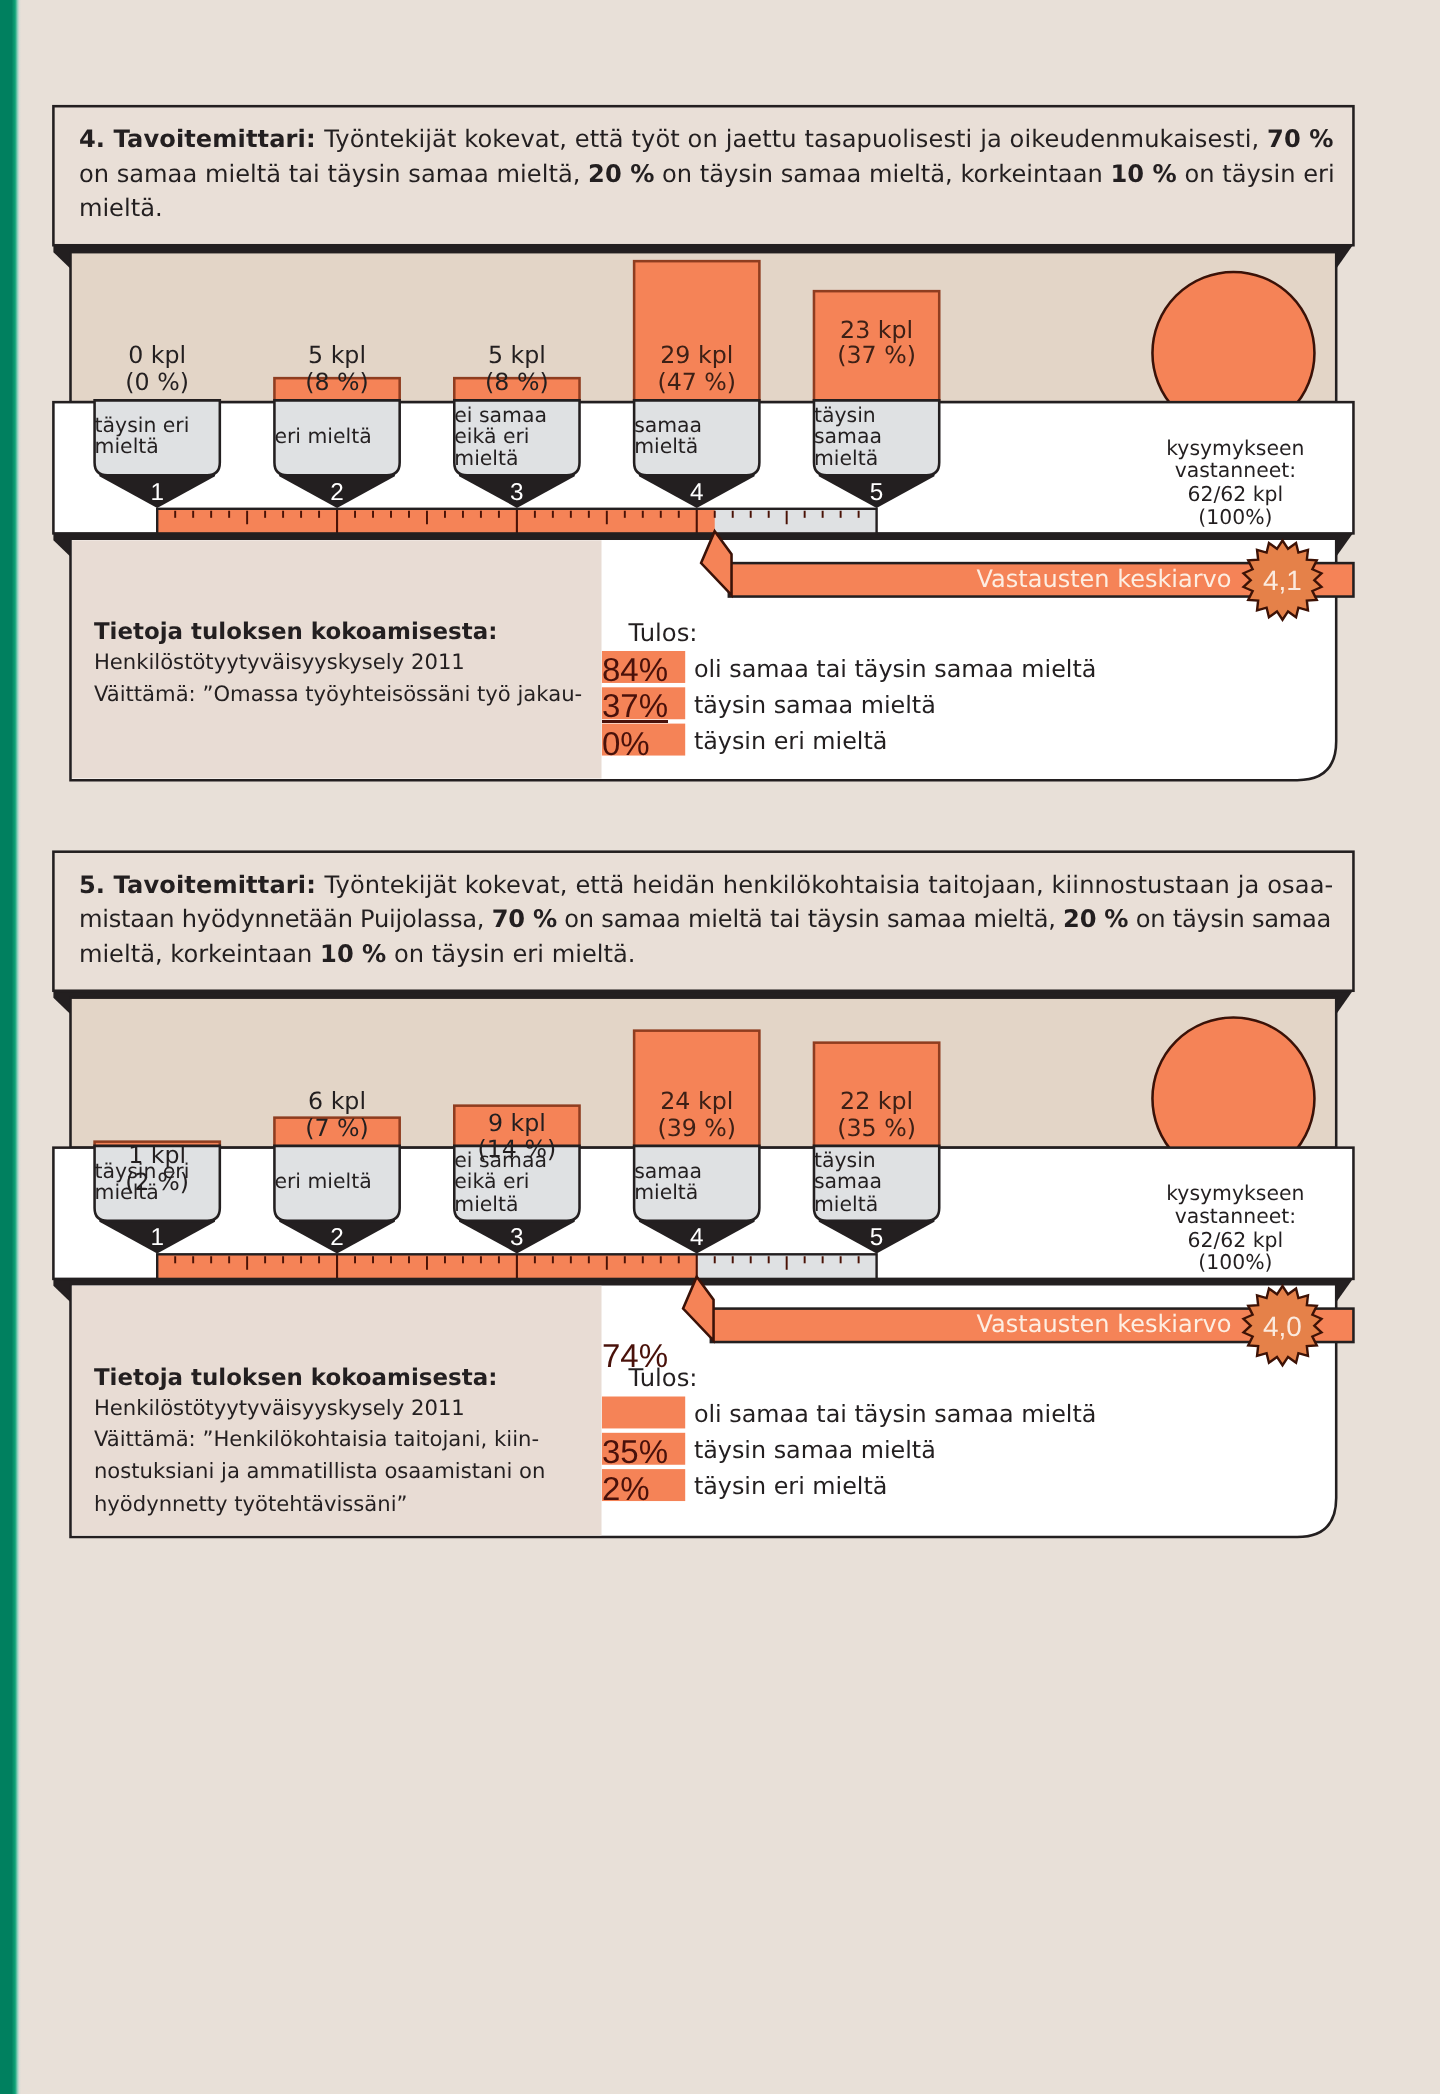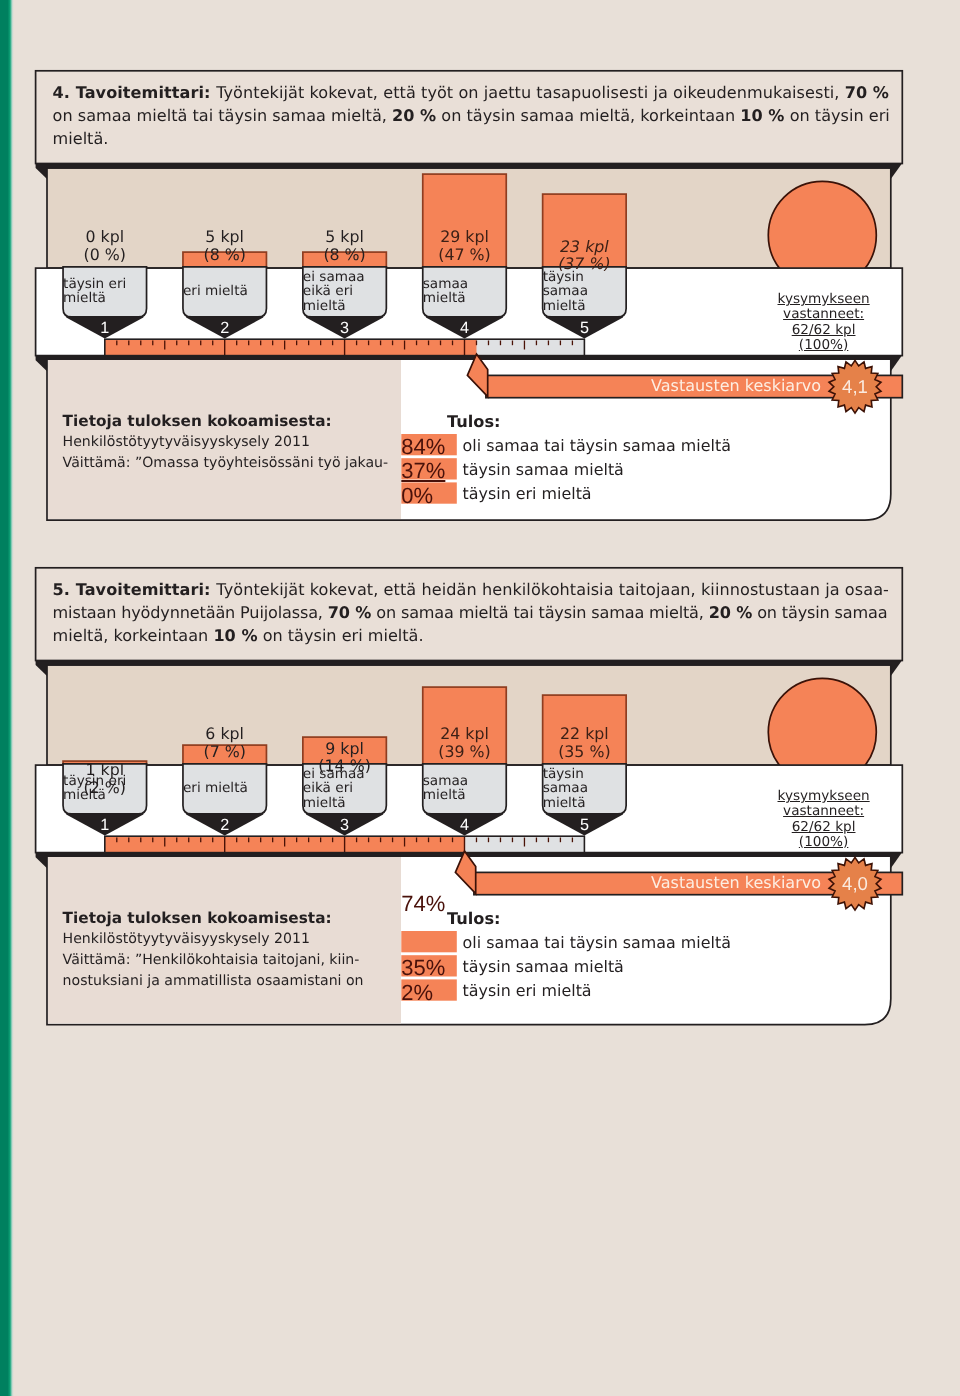--- a/index.html
+++ b/index.html
@@ -12,26 +12,26 @@
   svg.fsvg{position:absolute;left:0;top:0;display:block;}
   .t{position:absolute;white-space:pre;color:#231f20;transform:translateZ(0);}
   .hdr>div{transform:translateZ(0);}
   .hdr{font-size:16.1px;line-height:22.9px;color:#231f20;}
   .hdr>div{white-space:pre;}
   .hdr b{font-weight:bold;}
   .kpl{font-size:15.8px;line-height:17.4px;text-align:center;color:#231f20;}
   .kpl.on{color:#3d2016;}
   .boxlbl{font-size:13.6px;line-height:14.6px;text-align:left;color:#231f20;}
   .num{font-size:16.2px;font-family:"Liberation Sans",sans-serif;color:#ffffff;text-align:center;}
-  .rightlbl{font-size:13.6px;line-height:15.2px;text-align:center;color:#231f20;text-decoration:underline;}
+  .rightlbl{font-size:13.6px;line-height:15.2px;text-align:center;color:#231f20;}
   .avglbl{font-size:16.0px;color:#fdeee2;}
   .avgval{font-size:18.6px;fill:#fbeade;font-family:"Liberation Sans",sans-serif;}
   .infob{font-size:15.3px;font-weight:bold;color:#231f20;}
   .infot{font-size:14.1px;line-height:21.1px;color:#231f20;}
-  .tulos{font-size:16.2px;font-weight:bold;color:#231f20;margin-left:28px;}
+  .tulos{font-size:16.2px;font-weight:normal;color:#231f20;}
   .pctv{font-size:22px;font-family:"Liberation Sans",sans-serif;color:#49110a;text-align:left;}
   .pctl{font-size:15.9px;color:#231f20;}
 
 </style>
 </head>
 <body>
 
 <div class="greenbar"></div>
 
 <div class="figure">
@@ -120,21 +120,21 @@
         <path d="M 476.49 354.1 L 487.69 369.5 L 487.69 396.7 L 467.39 375.4 Z" fill="#f58357" stroke="#3a1208" stroke-width="1.7" stroke-linejoin="miter"></path>
       </g>
       <polygon points="855.00,360.35 858.68,365.87 864.03,361.94 865.60,368.39 871.97,366.53 871.24,373.12 877.86,373.55 874.92,379.50 881.00,382.17 876.20,386.75 881.00,391.33 874.92,394.00 877.86,399.95 871.24,400.38 871.97,406.97 865.60,405.11 864.03,411.56 858.68,407.63 855.00,413.15 851.32,407.63 845.97,411.56 844.40,405.11 838.03,406.97 838.76,400.38 832.14,399.95 835.08,394.00 829.00,391.33 833.80,386.75 829.00,382.17 835.08,379.50 832.14,373.55 838.76,373.12 838.03,366.53 844.40,368.39 845.97,361.94 851.32,365.87" fill="#e58149" stroke="#3d1206" stroke-width="1.6"></polygon>
       <text x="855" y="393.35" text-anchor="middle" class="avgval">4,1</text>
     </svg>
     <div class="t hdr" style="left:52.6px;top:82.2px;width:880px;"><div style="letter-spacing:0.06px"><b>4. </b><b>Tavoitemittari: </b><span>Työntekijät kokevat, että työt on jaettu tasapuolisesti ja oikeudenmukaisesti, </span><b>70 %</b></div><div style="letter-spacing:0.01px"><span>on samaa mieltä tai täysin samaa mieltä, </span><b>20 %</b><span> on täysin samaa mieltä, korkeintaan </span><b>10 %</b><span> on täysin eri</span></div><div style="letter-spacing:0px"><span>mieltä.</span></div></div>
     <div class="t kpl" style="left:44.8px;top:228.1px;width:120px;"><div>0 kpl</div><div>(0 %)</div></div>
     <div class="t kpl" style="left:164.7px;top:228.1px;width:120px;"><div>5 kpl</div><div>(8 %)</div></div>
     <div class="t kpl" style="left:284.6px;top:228.1px;width:120px;"><div>5 kpl</div><div>(8 %)</div></div>
     <div class="t kpl on" style="left:404.5px;top:228.1px;width:120px;"><div>29 kpl</div><div>(47 %)</div></div>
-    <div class="t kpl on" style="left:524.4px;top:238px;width:120px;font-style:italic;"><div>23 kpl</div><div>(37 %)</div></div>
+    <div class="t kpl on" style="left:524.4px;top:211px;width:120px;"><div>23 kpl</div><div>(37 %)</div></div>
     <div class="t boxlbl" style="left:63.05px;top:276.9px;width:83.5px;"><div>täysin eri</div><div>mieltä</div></div>
     <div class="t num" style="left:74.8px;top:318.5px;width:60px;">1</div>
     <div class="t boxlbl" style="left:182.95px;top:284.2px;width:83.5px;"><div>eri mieltä</div></div>
     <div class="t num" style="left:194.7px;top:318.5px;width:60px;">2</div>
     <div class="t boxlbl" style="left:302.85px;top:269.6px;width:83.5px;"><div>ei samaa</div><div>eikä eri</div><div>mieltä</div></div>
     <div class="t num" style="left:314.6px;top:318.5px;width:60px;">3</div>
     <div class="t boxlbl" style="left:422.75px;top:276.9px;width:83.5px;"><div>samaa</div><div>mieltä</div></div>
     <div class="t num" style="left:434.5px;top:318.5px;width:60px;">4</div>
     <div class="t boxlbl" style="left:542.65px;top:269.6px;width:83.5px;"><div>täysin</div><div>samaa</div><div>mieltä</div></div>
     <div class="t num" style="left:554.4px;top:318.5px;width:60px;">5</div>
@@ -251,21 +251,21 @@
     <div class="t num" style="left:194.7px;top:815.5px;width:60px;">2</div>
     <div class="t boxlbl" style="left:302.85px;top:766.6px;width:83.5px;"><div>ei samaa</div><div>eikä eri</div><div>mieltä</div></div>
     <div class="t num" style="left:314.6px;top:815.5px;width:60px;">3</div>
     <div class="t boxlbl" style="left:422.75px;top:773.9px;width:83.5px;"><div>samaa</div><div>mieltä</div></div>
     <div class="t num" style="left:434.5px;top:815.5px;width:60px;">4</div>
     <div class="t boxlbl" style="left:542.65px;top:766.6px;width:83.5px;"><div>täysin</div><div>samaa</div><div>mieltä</div></div>
     <div class="t num" style="left:554.4px;top:815.5px;width:60px;">5</div>
     <div class="t rightlbl" style="left:713.6px;top:789.1px;width:220px;"><div>kysymykseen</div><div>vastanneet:</div><div>62/62 kpl</div><div>(100%)</div></div>
     <div class="t avglbl" style="left:400px;top:873px;width:421px;text-align:right;">Vastausten keskiarvo</div>
     <div class="t infob" style="left:62.6px;top:908.7px;">Tietoja tuloksen kokoamisesta:</div>
-    <div class="t infot" style="left:62.6px;top:929.3px;"><div>Henkilöstötyytyväisyyskysely 2011</div><div>Väittämä: ”Henkilökohtaisia taitojani, kiin-</div><div>nostuksiani ja ammatillista osaamistani on</div></div>
+    <div class="t infot" style="left:62.6px;top:929.3px;"><div>Henkilöstötyytyväisyyskysely 2011</div><div>Väittämä: ”Henkilökohtaisia taitojani, kiin-</div><div>nostuksiani ja ammatillista osaamistani on</div><div>hyödynnetty työtehtävissäni”</div></div>
     <div class="t tulos" style="left:419px;top:908.7px;">Tulos:</div>
     <div class="t pctv" style="left:401.3px;top:891px;width:52.2px;">74%</div>
     <div class="t pctl" style="left:462.6px;top:932.6px;">oli samaa tai täysin samaa mieltä</div>
     <div class="t pctv" style="left:401.3px;top:955.3px;width:52.2px;">35%</div>
     <div class="t pctl" style="left:462.6px;top:956.8px;">täysin samaa mieltä</div>
     <div class="t pctv" style="left:401.3px;top:979.5px;width:52.2px;">2%</div>
     <div class="t pctl" style="left:462.6px;top:981px;">täysin eri mieltä</div>
   </div>
 
 </body></html>

